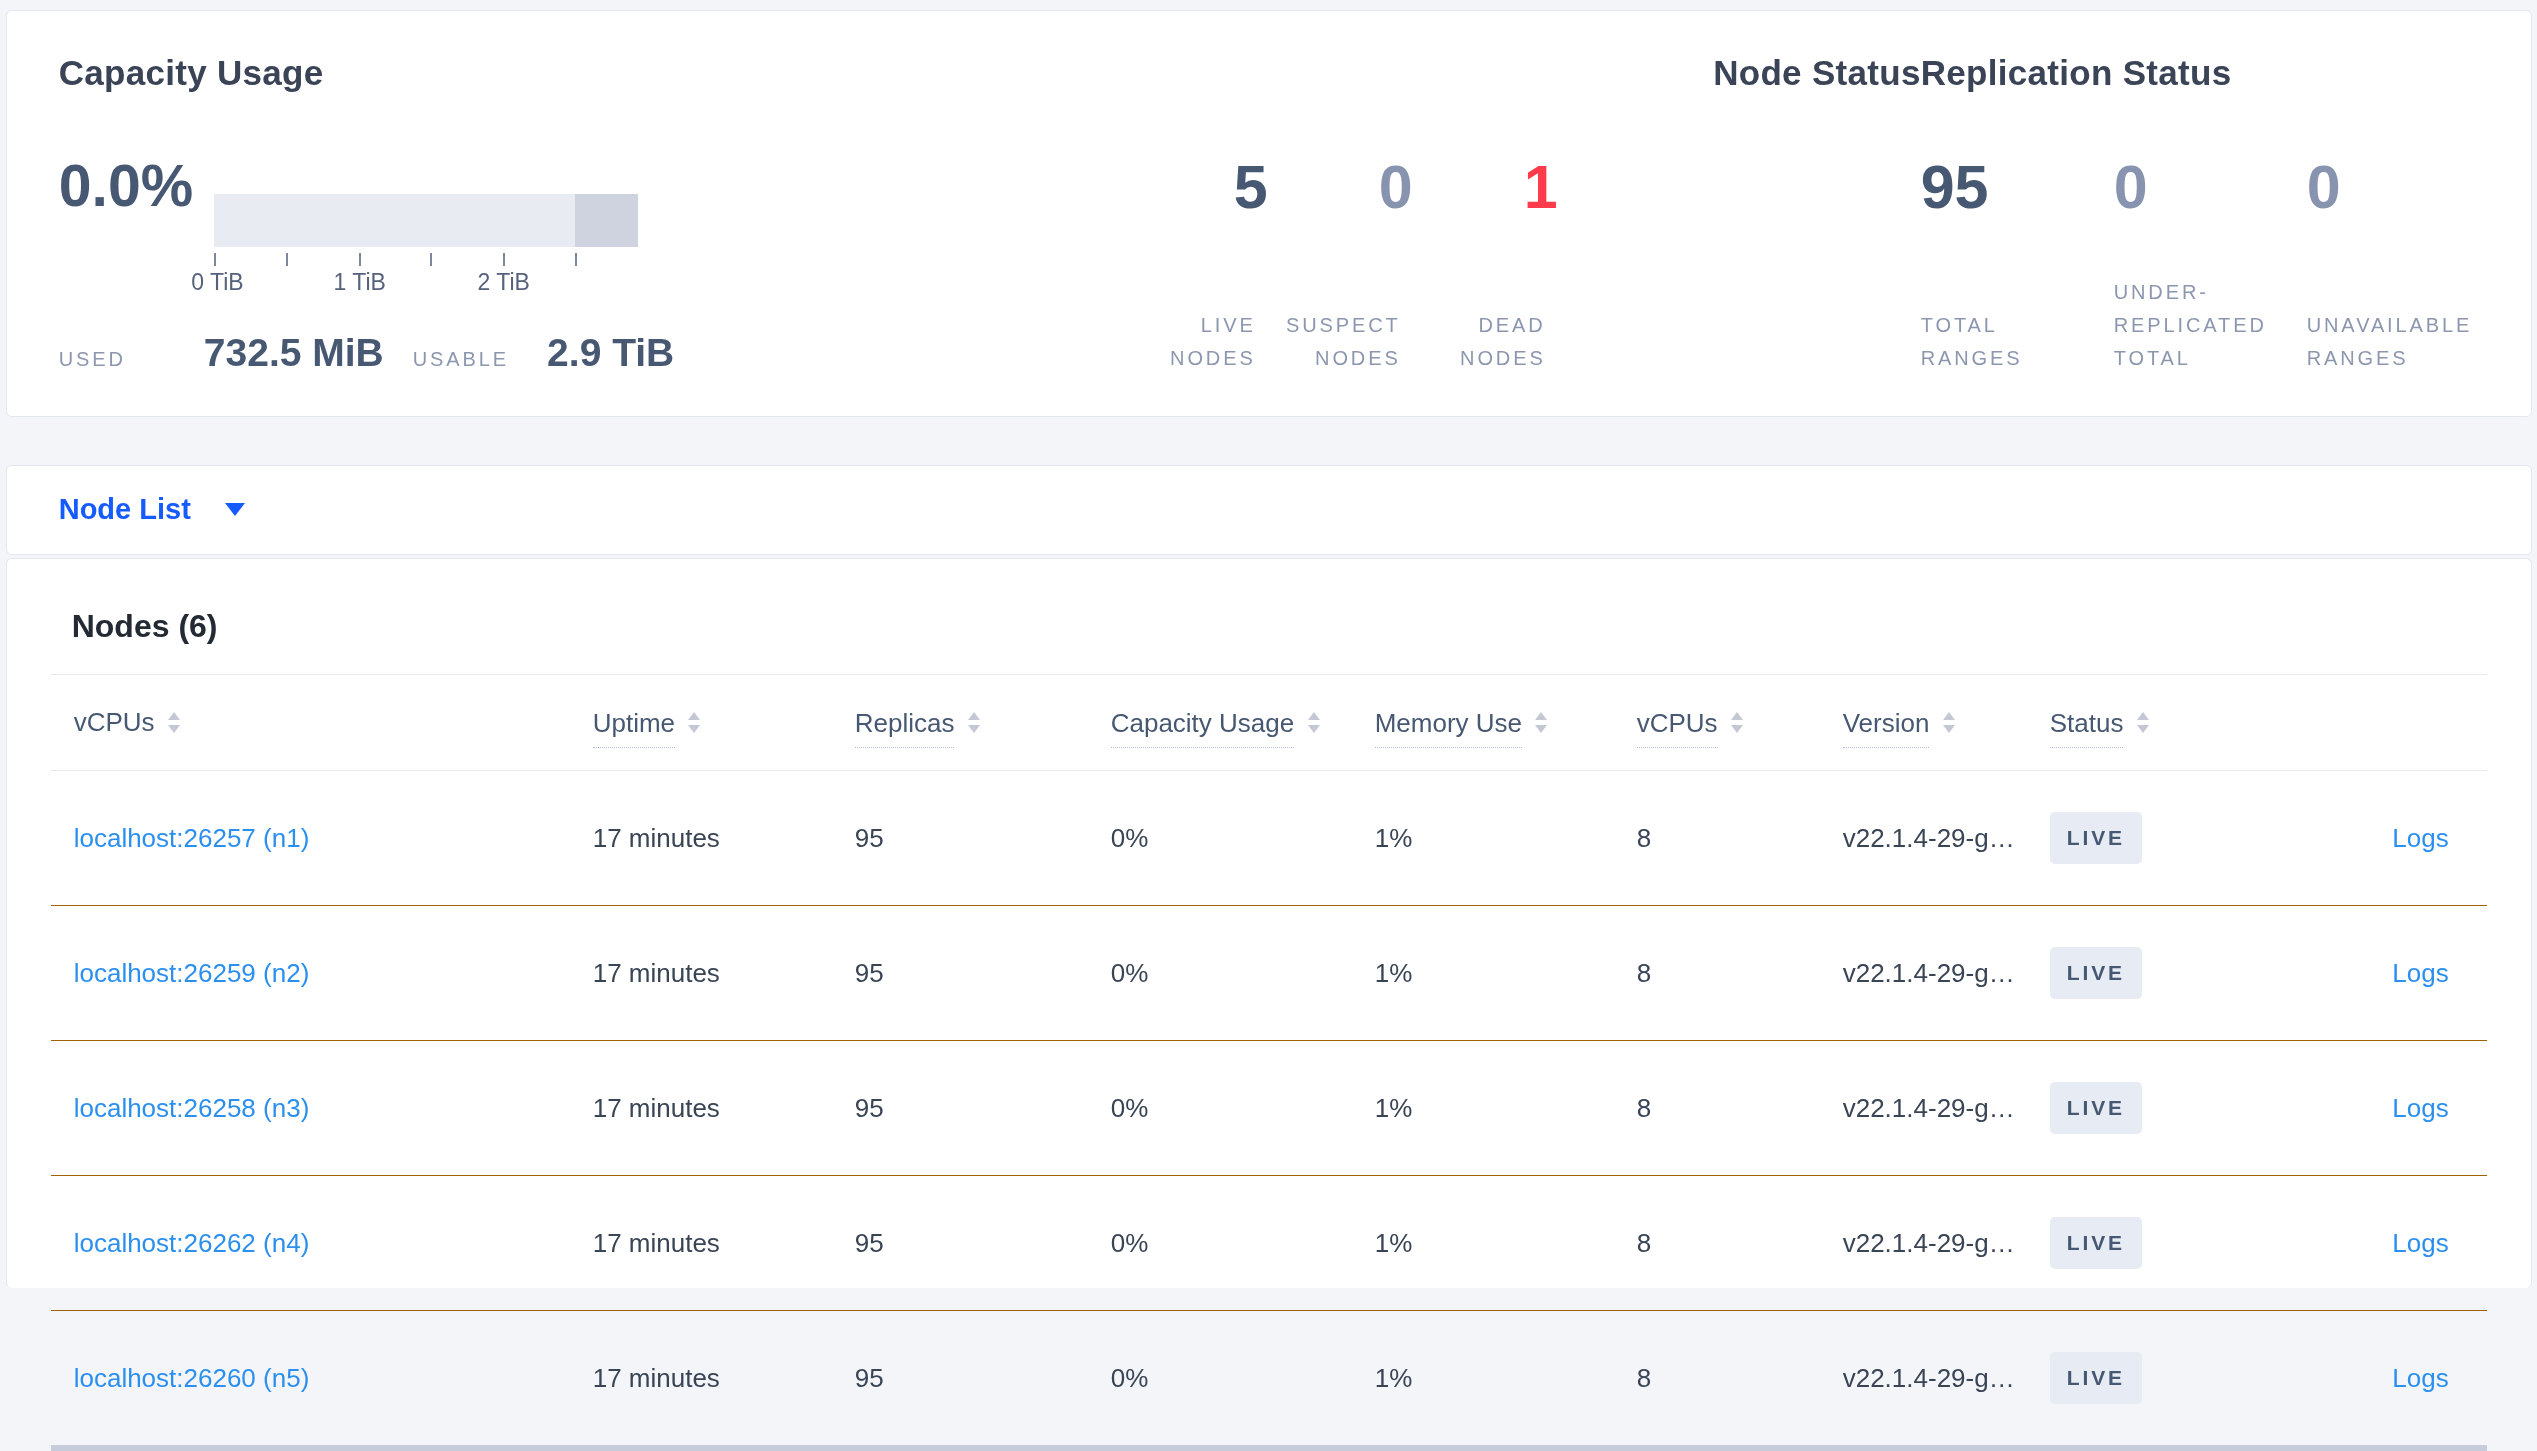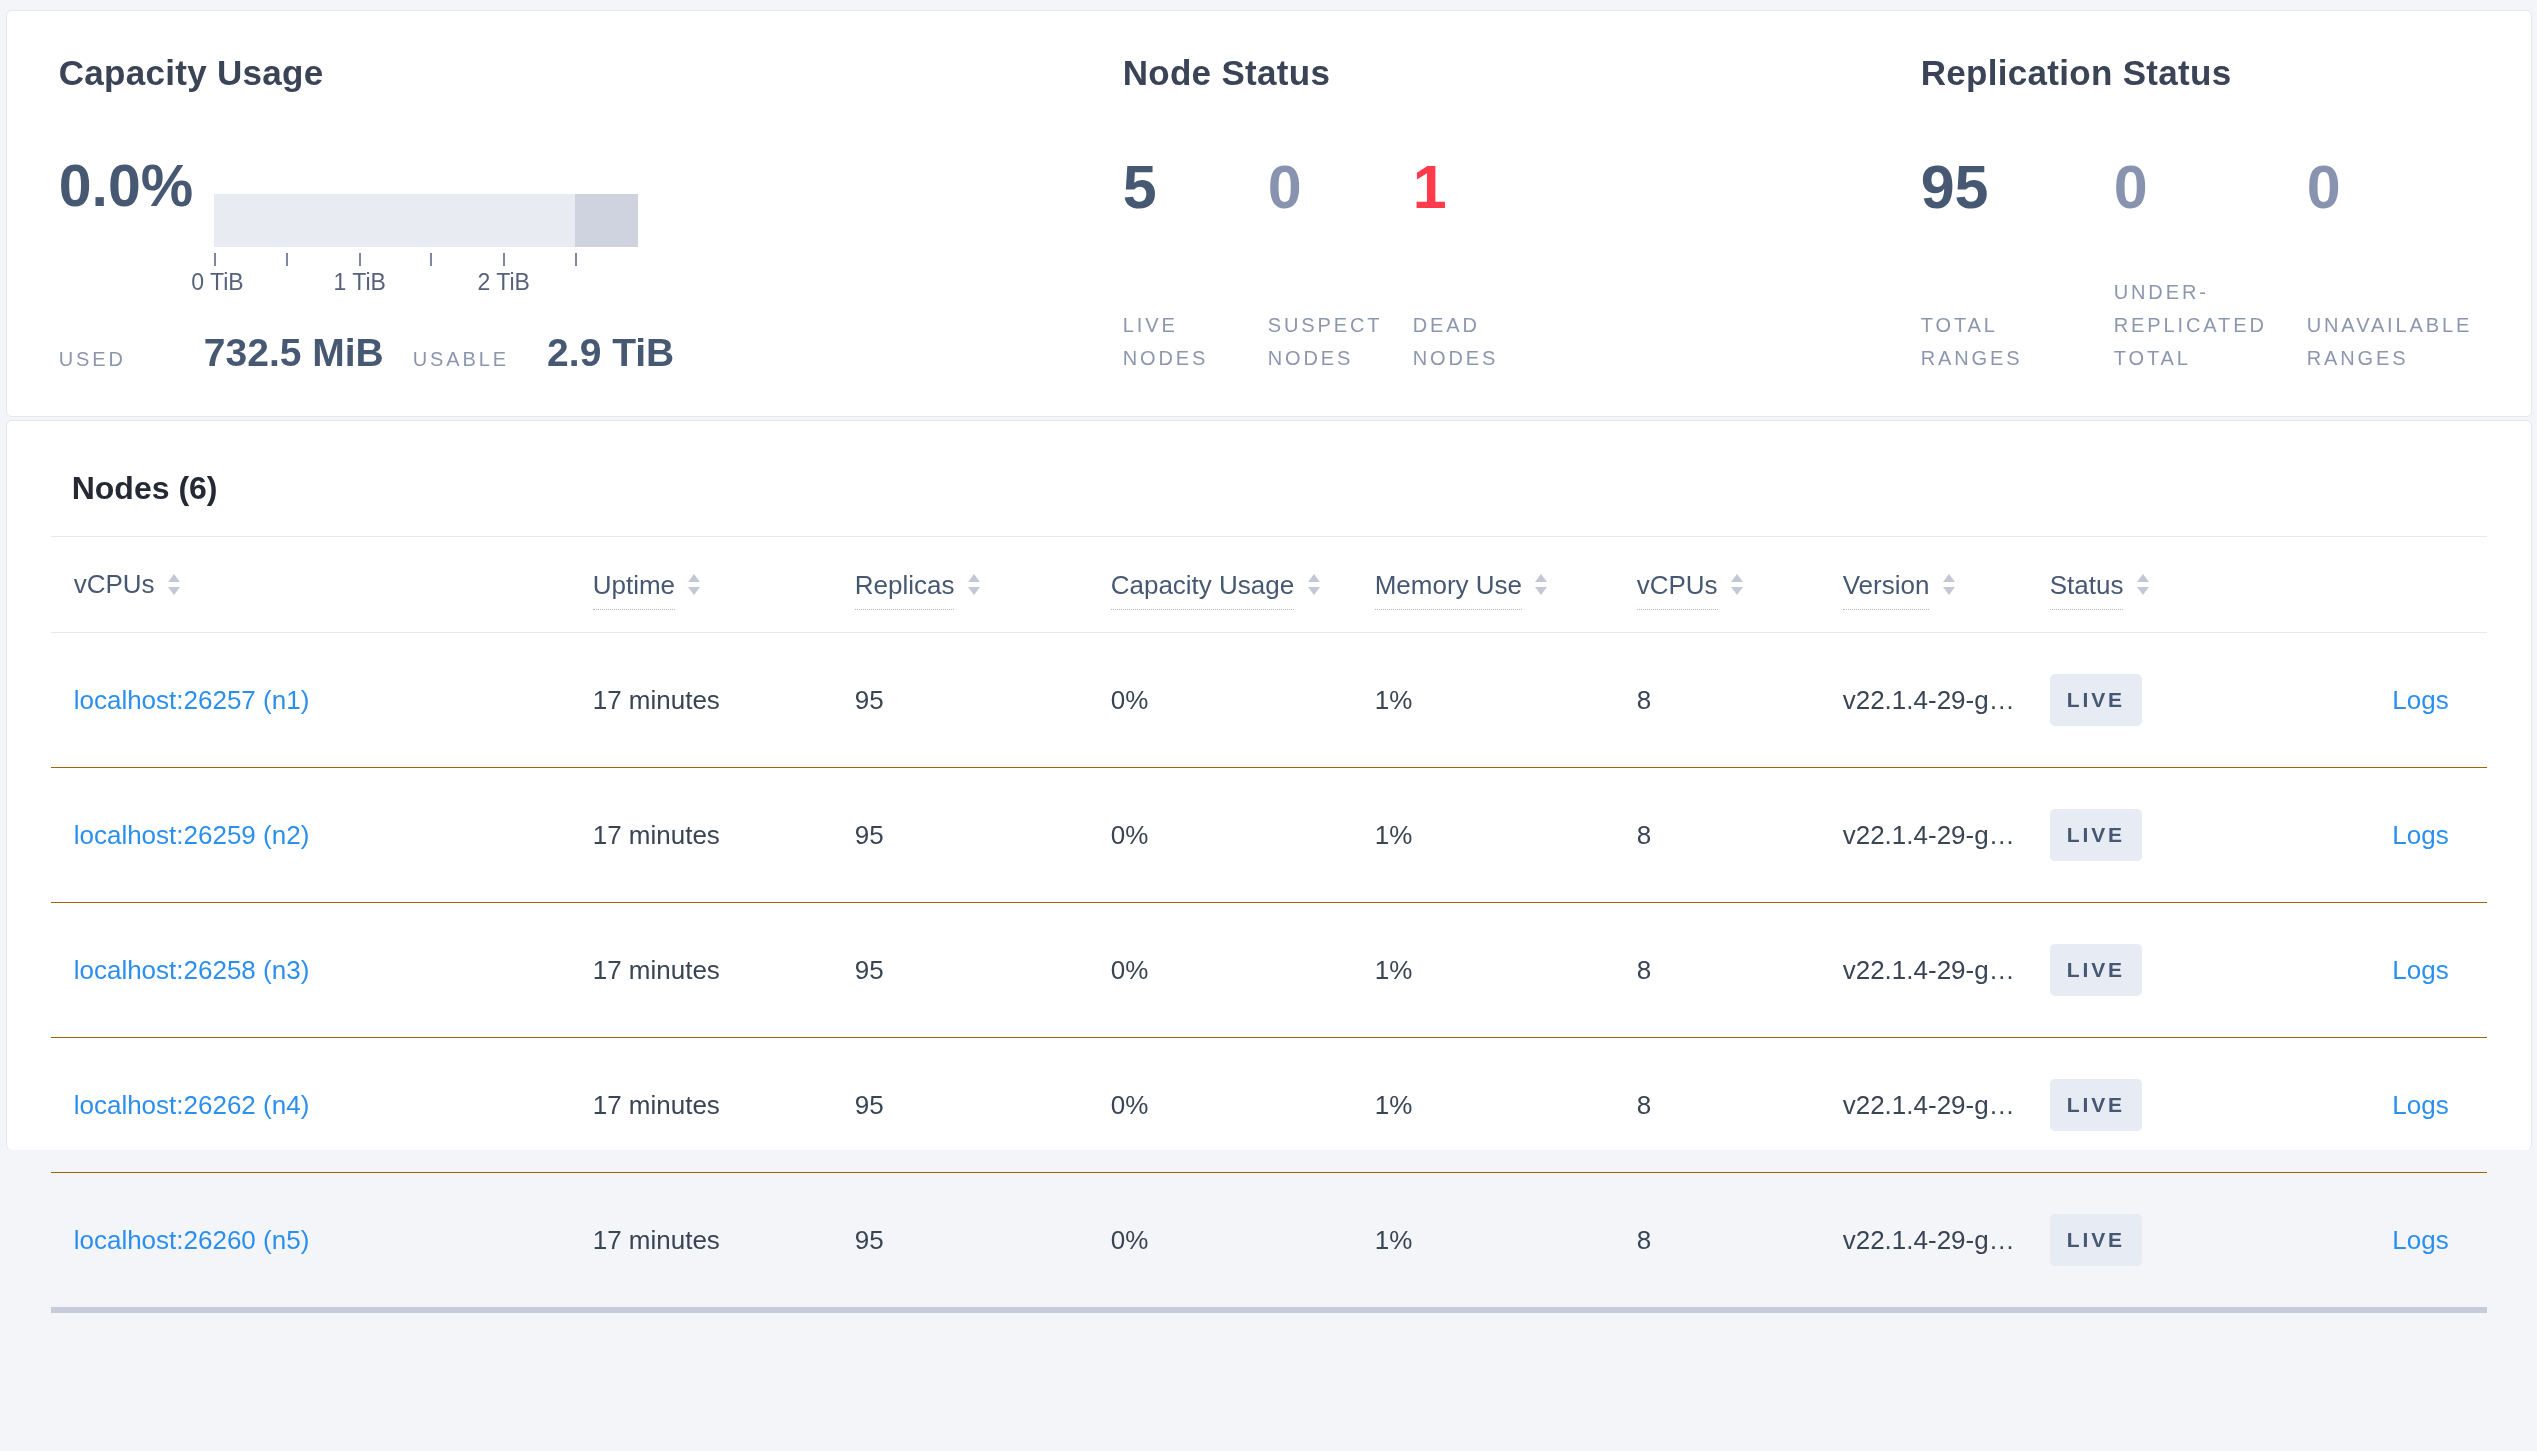--- a/index.html
+++ b/index.html
@@ -5,21 +5,21 @@
   html,body{margin:0;padding:0;background:#f3f5f9;}
   .page{position:relative;width:2538px;height:1452px;overflow:hidden;background:#f3f5f9;
         font-family:"Liberation Sans",sans-serif;}
   .panel{box-sizing:border-box;margin-left:5.7px;width:2526px;background:#ffffff;
          border:1px solid #e3e7ee;border-radius:5.7px;}
 
   
   .summary{margin-top:9.5px;height:407px;display:flex;padding-left:52px;}
   .sec h2{margin:0;padding-top:42px;font-size:35px;font-weight:600;color:#3a4456;letter-spacing:0.3px;}
   .sec-capacity{width:1064px;}
-  .sec-nodestatus{width:798px;}
+  .sec-nodestatus{width:798px;text-align:right;}
   .sec-replication{flex:1;}
 
   .cap-body{margin-top:61px;height:221px;display:flex;flex-direction:column;}
   .cap-row{display:flex;align-items:flex-start;}
   .cap-pct{width:133px;font-size:59px;font-weight:600;color:#475872;line-height:65px;}
   .cap-chart{margin-left:22px;width:424px;margin-top:40px;}
   .cap-bar{position:relative;height:53px;background:#e9ebf2;}
   .cap-bar-dark{position:absolute;top:0;right:0;bottom:0;width:63px;background:#ced3df;}
   .cap-ticks{position:relative;height:21px;}
   .tick{position:absolute;top:6.7px;width:1.9px;height:13.3px;background:#7d87a0;}
@@ -142,20 +142,24 @@
           <div class="stat-lbl">UNDER-REPLICATED TOTAL</div>
         </div>
         <div class="stat">
           <div class="stat-num secondary">0</div>
           <div class="stat-lbl">UNAVAILABLE RANGES</div>
         </div>
       </div>
     </div>
   </section>
 
+  <section class="panel nodelist-bar">
+    <span class="nodelist-label">Node List</span>
+    <span class="caret-down"></span>
+  </section>
 
   <section class="panel nodes-panel">
     <h1 class="nodes-heading">Nodes (6)</h1>
     <div class="heading-rule"></div>
 
     <div class="ntable">
       <div class="thead">
         <div class="th c-first">
           <span class="th-label">vCPUs</span>
           <span class="sort-icon">

